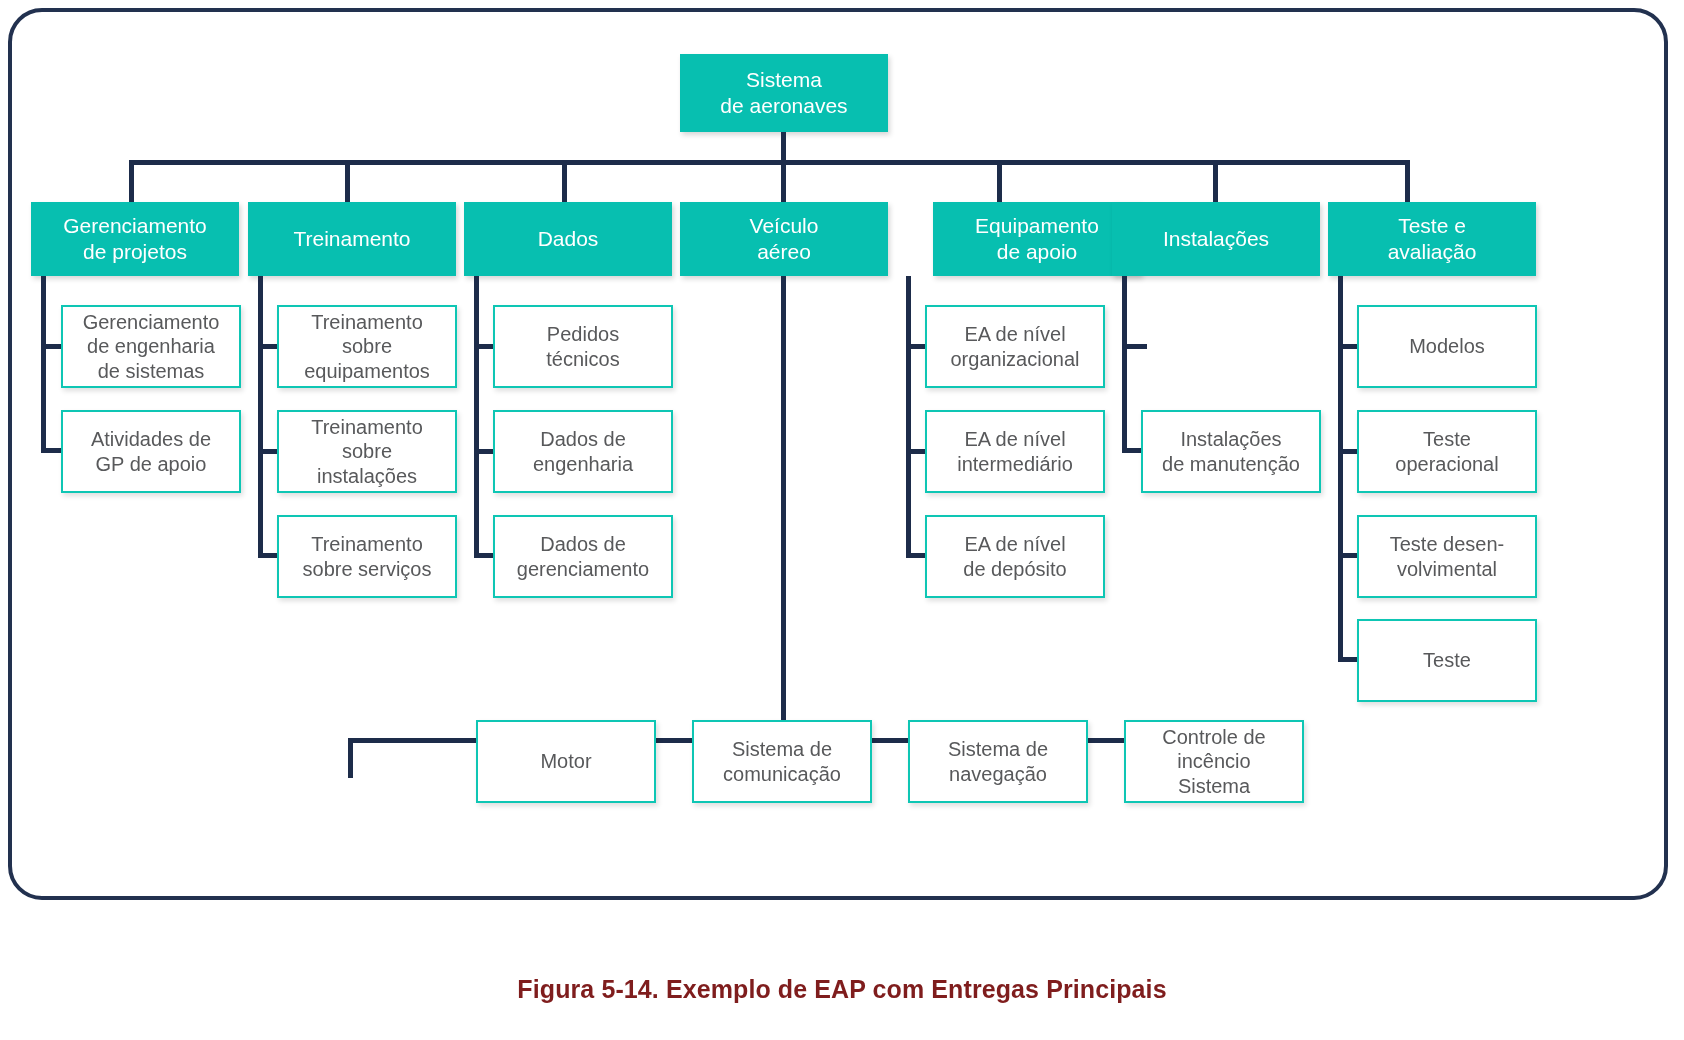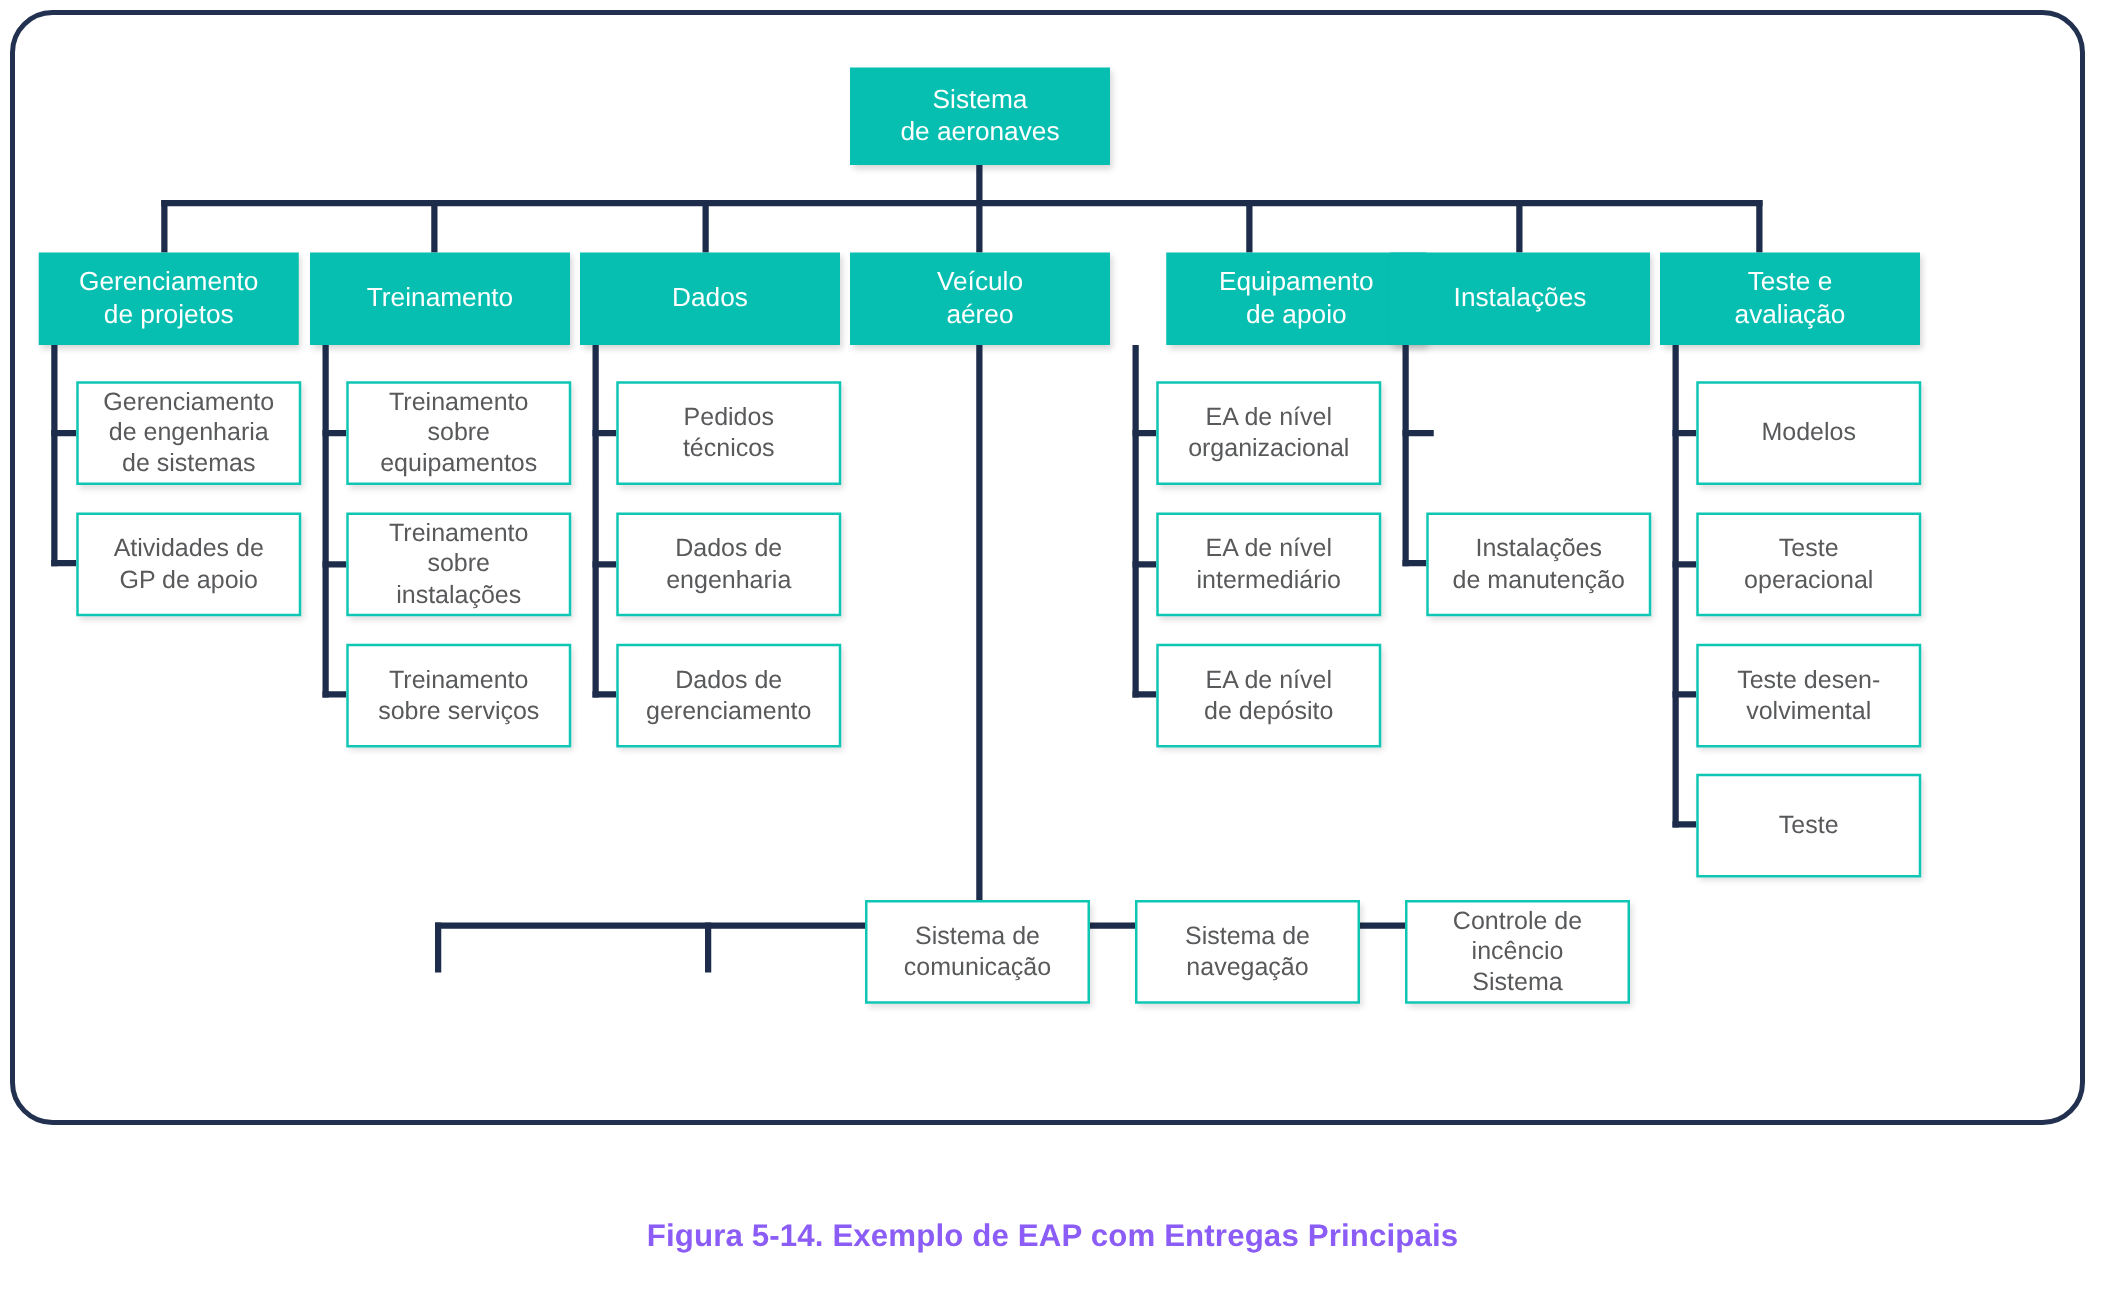--- a/index.html
+++ b/index.html
@@ -81,21 +81,21 @@
 
   
   .figure-title {
     position: absolute;
     left: 0;
     top: 975px;
     width: 1684px;
     text-align: center;
     font-size: 25px;
     font-weight: bold;
-    color: #8b5cf6;
+    color: #7f1d1d;
     letter-spacing: 0.1px;
   }
 </style>
 </head>
 <body>
 
 <div id="root-canvas">
 
   <div class="frame"></div>
 
@@ -191,20 +191,21 @@
   <div class="ln" style="left:781px; top:276px; width:5px; height:466px;"></div>
 
   <div class="ln" style="left:348px; top:738px; width:869px; height:5px;"></div>
 
   <div class="ln" style="left:348px; top:738px; width:5px; height:40px;"></div>
   <div class="ln" style="left:564px; top:738px; width:5px; height:40px;"></div>
   <div class="ln" style="left:781px; top:738px; width:5px; height:40px;"></div>
   <div class="ln" style="left:997px; top:738px; width:5px; height:40px;"></div>
   <div class="ln" style="left:1212px; top:738px; width:5px; height:40px;"></div>
 
+  <div class="node leaf" style="left:476px; top:720px; width:180px; height:83px;">Motor</div>
   <div class="node leaf" style="left:692px; top:720px; width:180px; height:83px;">Sistema de
 comunicação</div>
   <div class="node leaf" style="left:908px; top:720px; width:180px; height:83px;">Sistema de
 navegação</div>
   <div class="node leaf" style="left:1124px; top:720px; width:180px; height:83px;">Controle de
 incêncio
 Sistema</div>
 
 
   <div class="figure-title">Figura 5-14. Exemplo de EAP com Entregas Principais</div>

